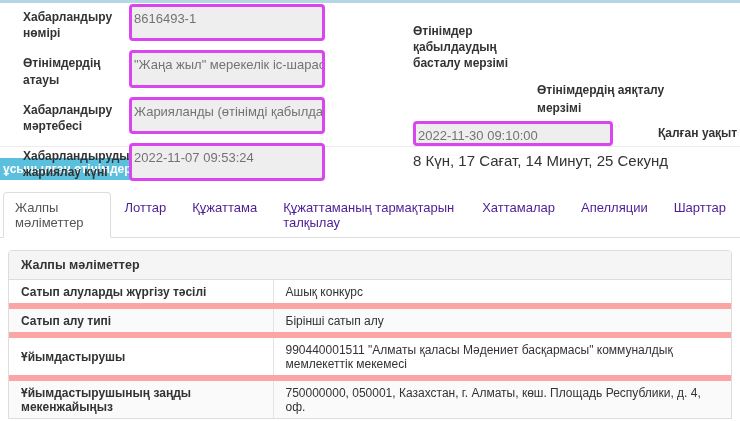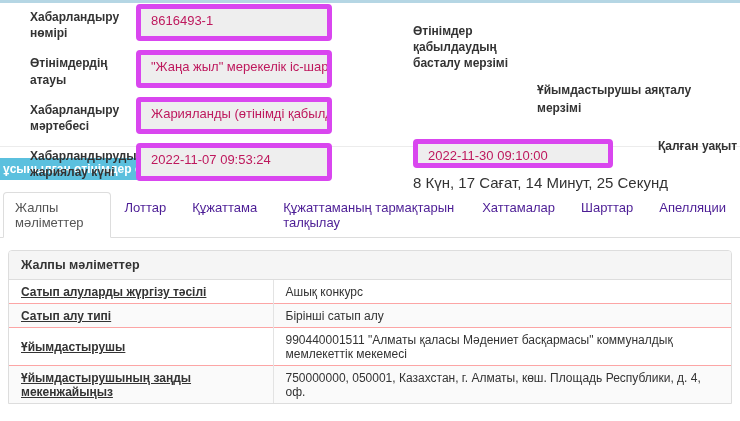--- a/index.html
+++ b/index.html
@@ -2,31 +2,31 @@
 <html><head>
 <meta charset="utf-8">
 <style>
   * { margin:0; padding:0; box-sizing:border-box; }
   html,body { width:740px; height:421px; overflow:hidden; background:#fff;
     font-family:"Liberation Sans","DejaVu Sans",sans-serif; color:#333; font-size:12px; }
   .top-strip { height:3px; background:#b5d6e4; width:100%; }
 
   
   .form-area { position:relative; height:143px; padding-top:1px; }
-  .form-col-left { position:absolute; left:12px; top:1px; width:400px; }
+  .form-col-left { position:absolute; left:5px; top:1px; width:400px; }
   .form-row { display:flex; margin-bottom:9px; }
   .form-label { width:124px; padding:5px 4px 0 18px; font-weight:bold; line-height:1.35; }
-  .input-box { width:196px; min-height:24px; background:#eee; border:5px solid #d946ef;
-    border-radius:4px; padding:4px 10px 0 10px; color:#be185d; font-size:13px;
+  .input-box { width:196px; min-height:24px; background:#eee; border:3px solid #d946ef;
+    border-radius:4px; padding:4px 10px 0 2px; color:#737373; font-size:13px;
     white-space:nowrap; overflow:hidden; }
   .form-col-right { position:absolute; left:413px; top:1px; width:327px; }
   .r-row1 { display:flex; }
   .r-row1 .form-label { padding-left:0; padding-top:19px; }
   .r-label2 { margin-left:124px; margin-top:9px; font-weight:bold; line-height:1.5; width:160px; }
-  .r-row3 { display:flex; align-items:flex-start; margin-top:22px; }
+  .r-row3 { display:flex; align-items:center; margin-top:4px; }
   .r-row3 .input-box { width:200px; }
   .remaining-label { font-weight:bold; margin-left:45px; }
   .countdown { margin-top:6px; font-size:15px; }
 
   .divider { border:0; border-top:1px solid #ececec; margin:0; }
 
   
   .badge-info { display:inline-block; margin-top:11px; background:#5bc0de; color:#fff;
     font-weight:bold; font-size:12px; padding:4px 9px 4px 3px;
     border-radius:0 4px 4px 0; }
@@ -38,24 +38,24 @@
   .tabs a { display:block; padding:7px 11px; font-size:13px; color:#4c1d95;
     text-decoration:none; border:1px solid transparent; border-radius:4px 4px 0 0; }
   .tabs li.active a { color:#555; background:#fff; border-color:#ddd #ddd transparent #ddd; }
 
   
   .panel { margin:12px 8px 0 8px; border:1px solid #ddd; border-radius:4px 4px 0 0;
     overflow:hidden; }
   .panel-heading { background:#f5f5f5; border-bottom:1px solid #ddd; font-weight:bold;
     padding:7px 12px; font-size:12.5px; }
   table.info { width:100%; border-collapse:collapse; }
-  table.info td { padding:5px 10px 4px 12px; border-top:1px solid #fca5a5;
+  table.info td { padding:5px 10px 4px 12px; border-top:6px solid #fca5a5;
     font-size:12px; vertical-align:middle; }
   table.info tr:first-child td { border-top:0; }
-  table.info td.lbl { width:264px; font-weight:bold; border-right:1px solid #e3e3e3;text-decoration:underline; }
+  table.info td.lbl { width:264px; font-weight:bold; border-right:1px solid #e3e3e3; }
   table.info tr:nth-child(even) { background:#fafafa; }
 </style>
 </head>
 <body>
 
 
 
 <div class="top-strip"></div>
 
 <div class="form-area">
@@ -75,21 +75,21 @@
     <div class="form-row">
       <div class="form-label">Хабарландыруды жариялау күні</div>
       <div class="input-box">2022-11-07 09:53:24</div>
     </div>
   </div>
 
   <div class="form-col-right">
     <div class="r-row1">
       <div class="form-label">Өтінімдер қабылдаудың басталу мерзімі</div>
     </div>
-    <div class="r-label2">Ұйымдастырушы аяқталу мерзімі</div>
+    <div class="r-label2">Өтінімдердің аяқталу мерзімі</div>
     <div class="r-row3">
       <div class="input-box">2022-11-30 09:10:00</div>
       <div class="remaining-label">Қалған уақыт</div>
     </div>
     <div class="countdown">8 Күн, 17 Сағат, 14 Минут, 25 Секунд</div>
   </div>
 </div>
 
 <hr class="divider">
 
@@ -105,24 +105,24 @@
   <li>
       <a href="#">Құжаттама</a>
     </li>
   <li>
       <a href="#">Құжаттаманың тармақтарын талқылау</a>
     </li>
   <li>
       <a href="#">Хаттамалар</a>
     </li>
   <li>
-      <a href="#">Шарттар</a>
+      <a href="#">Апелляции</a>
     </li>
   <li>
-      <a href="#">Апелляции</a>
+      <a href="#">Шарттар</a>
     </li>
 </ul>
 
 <div class="panel">
   <div class="panel-heading">Жалпы мәліметтер</div>
   <table class="info">
     <tbody>
       <tr>
         <td class="lbl">Сатып алуларды жүргізу тәсілі</td>
         <td>Ашық конкурс</td>

